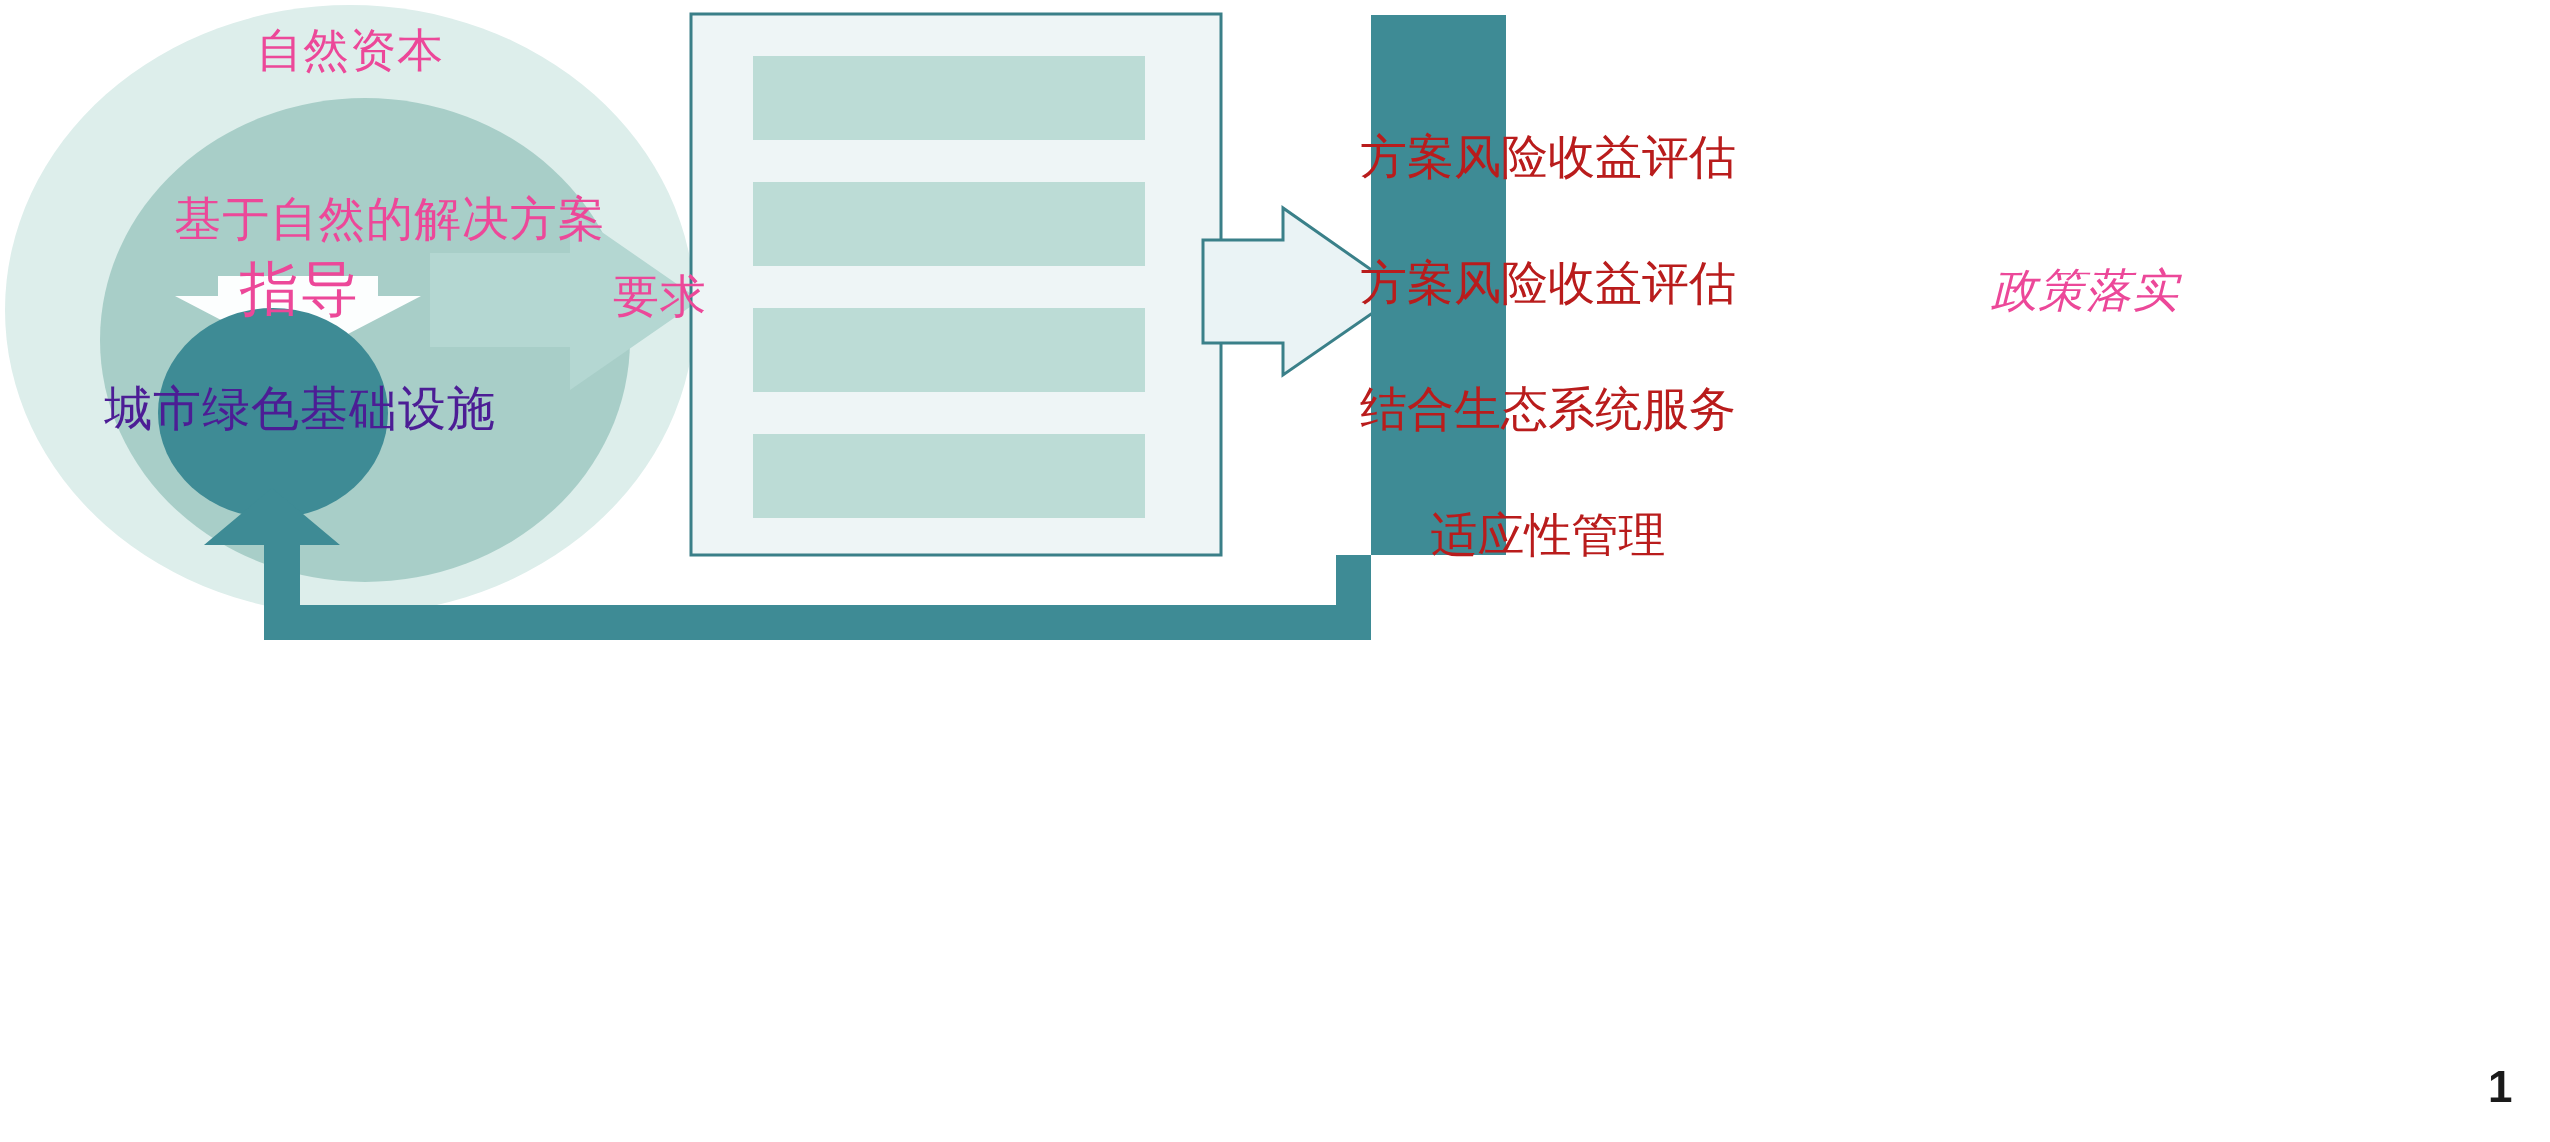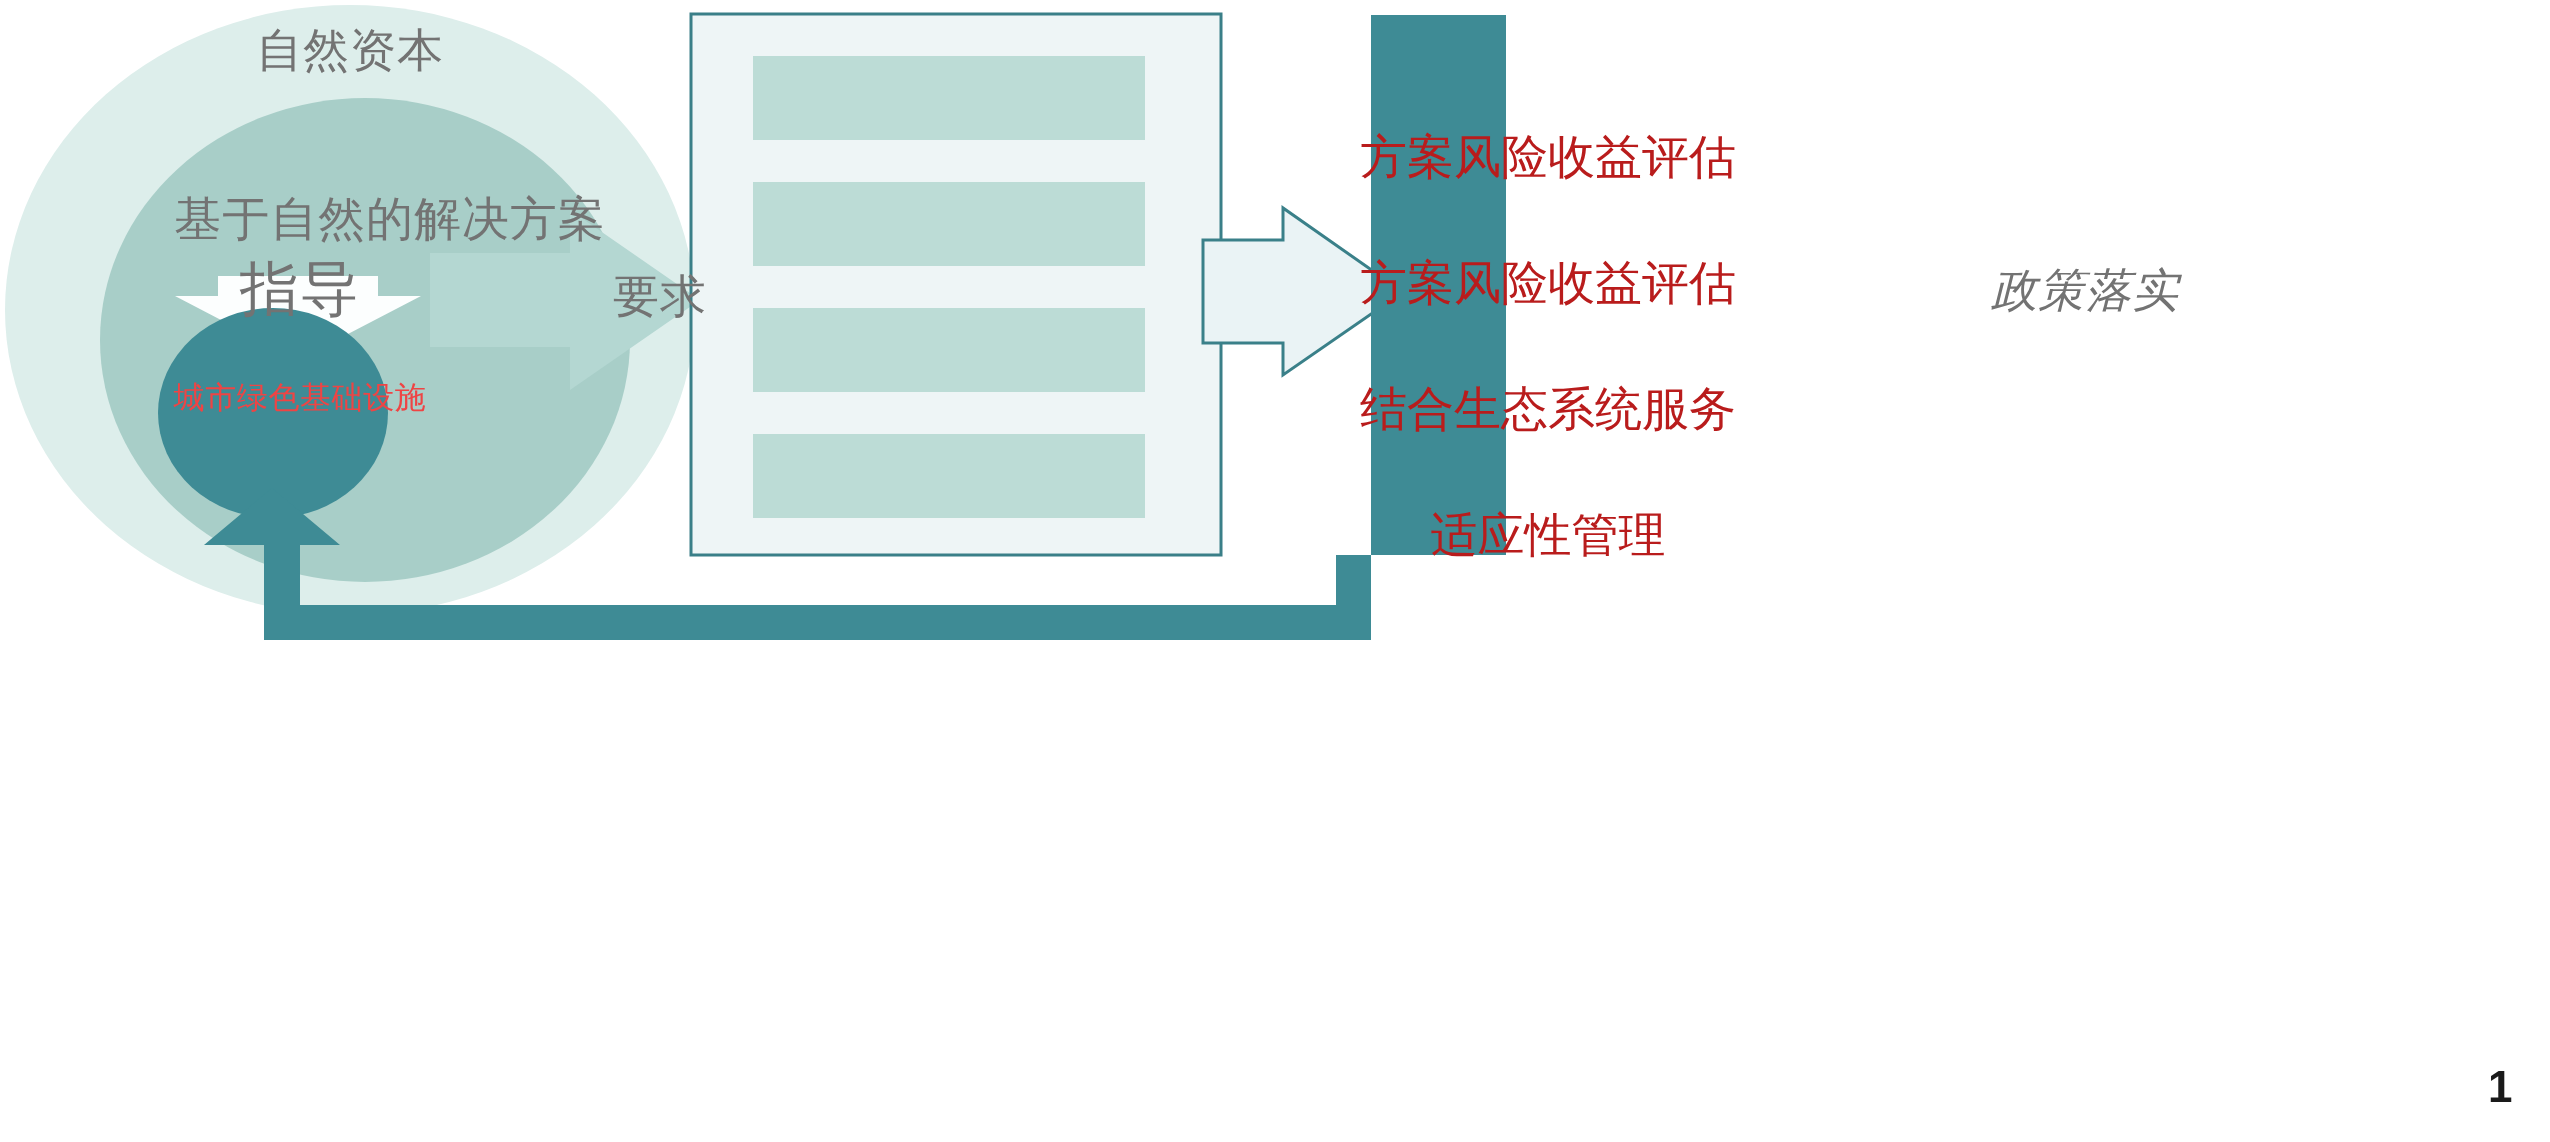--- a/index.html
+++ b/index.html
@@ -19,21 +19,21 @@
   }
   #svg-layer {
     position: absolute;
     left: 0; top: 0;
     width: 2550px;
     height: 1142px;
   }
 
   .lbl {
     position: absolute;
-    color: #737373;
+    color: #ec4899;
     font-size: 46px;
     line-height: 1.22;
     white-space: nowrap;
     letter-spacing: 0.02em;
   }
 
   
   #label-natural-capital {
     left: 0; top: 22px;
     width: 700px;
@@ -49,22 +49,22 @@
   #label-guidance {
     left: 160px; top: 254px;
     width: 280px;
     text-align: center;
     font-size: 59px;
   }
   #label-ugi-circle {
     left: 100px; top: 378px;
     width: 400px;
     text-align: center;
-    color: #ef4444;
-    font-size: 31px;
+    color: #4c1d95;
+    font-size: 48px;
     line-height: 1.30;
     white-space: normal;
   }
 
   
   #label-requirement {
     left: 420px; top: 268px;
     width: 480px;
     text-align: center;
     font-size: 46px;

